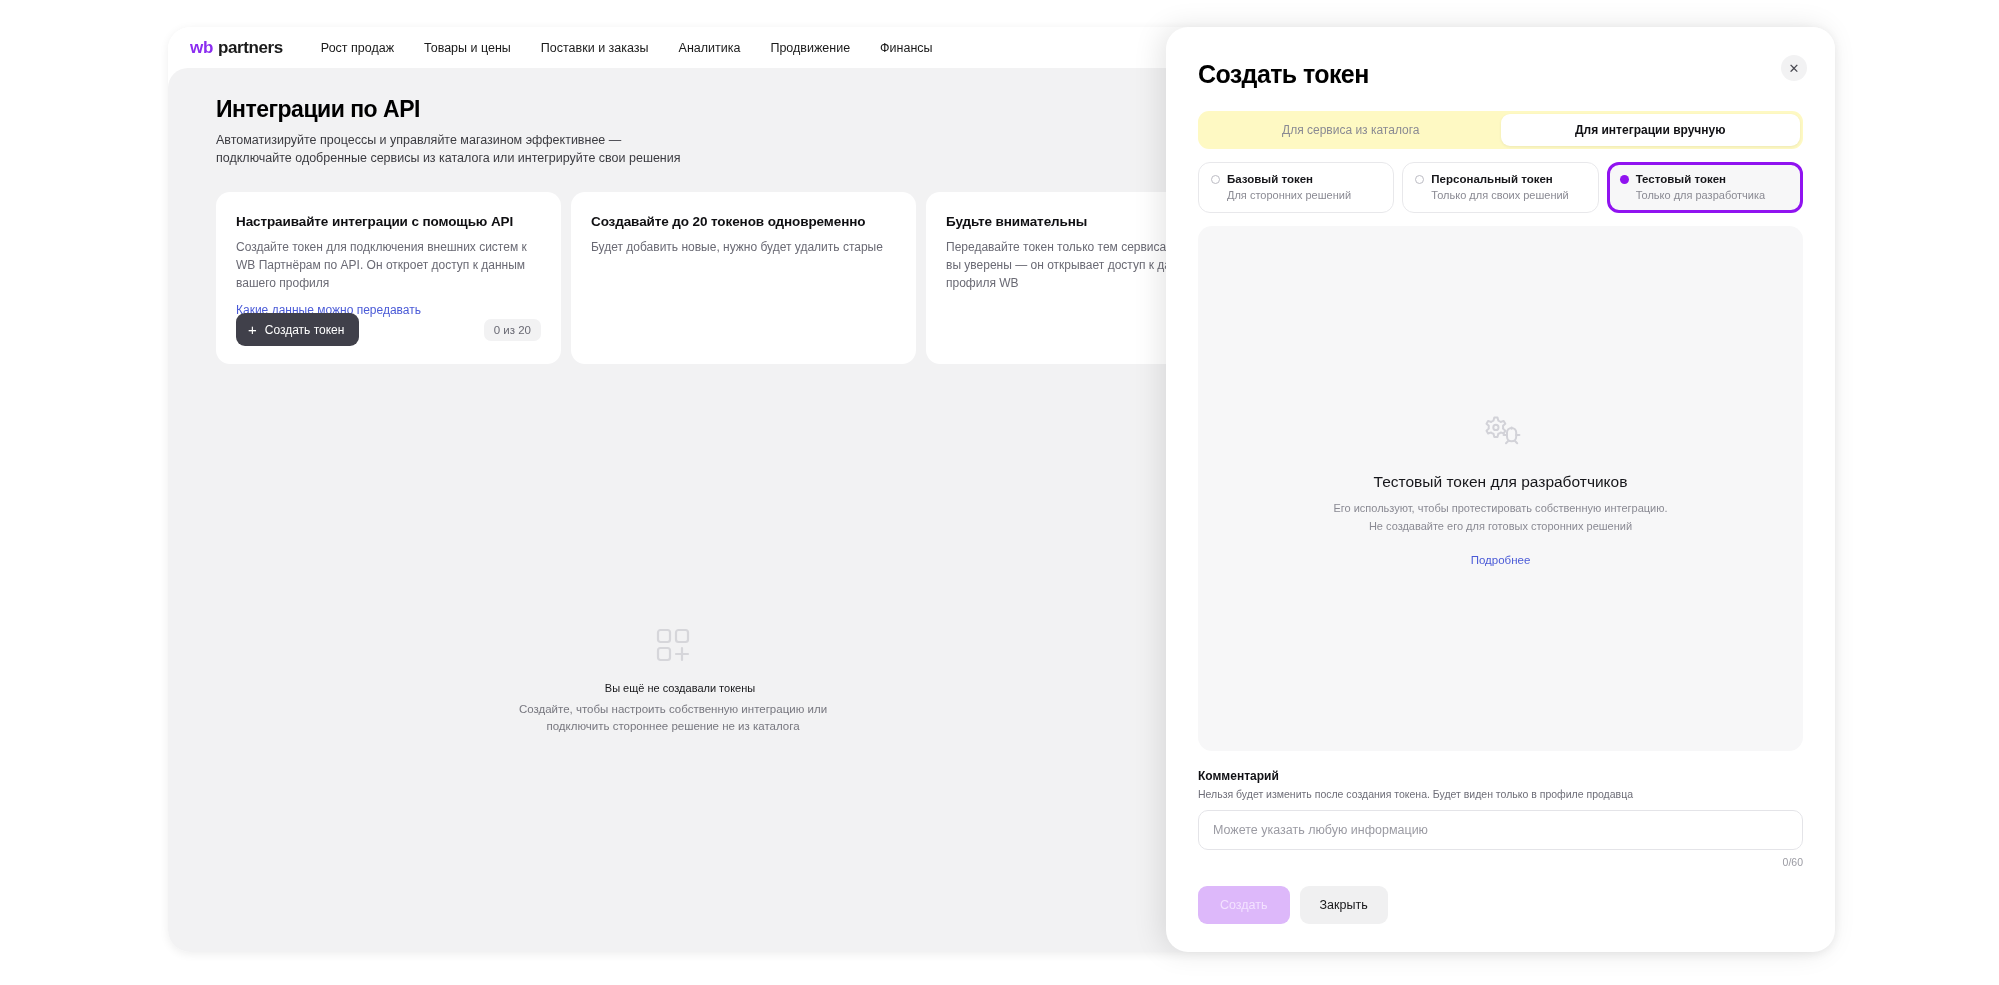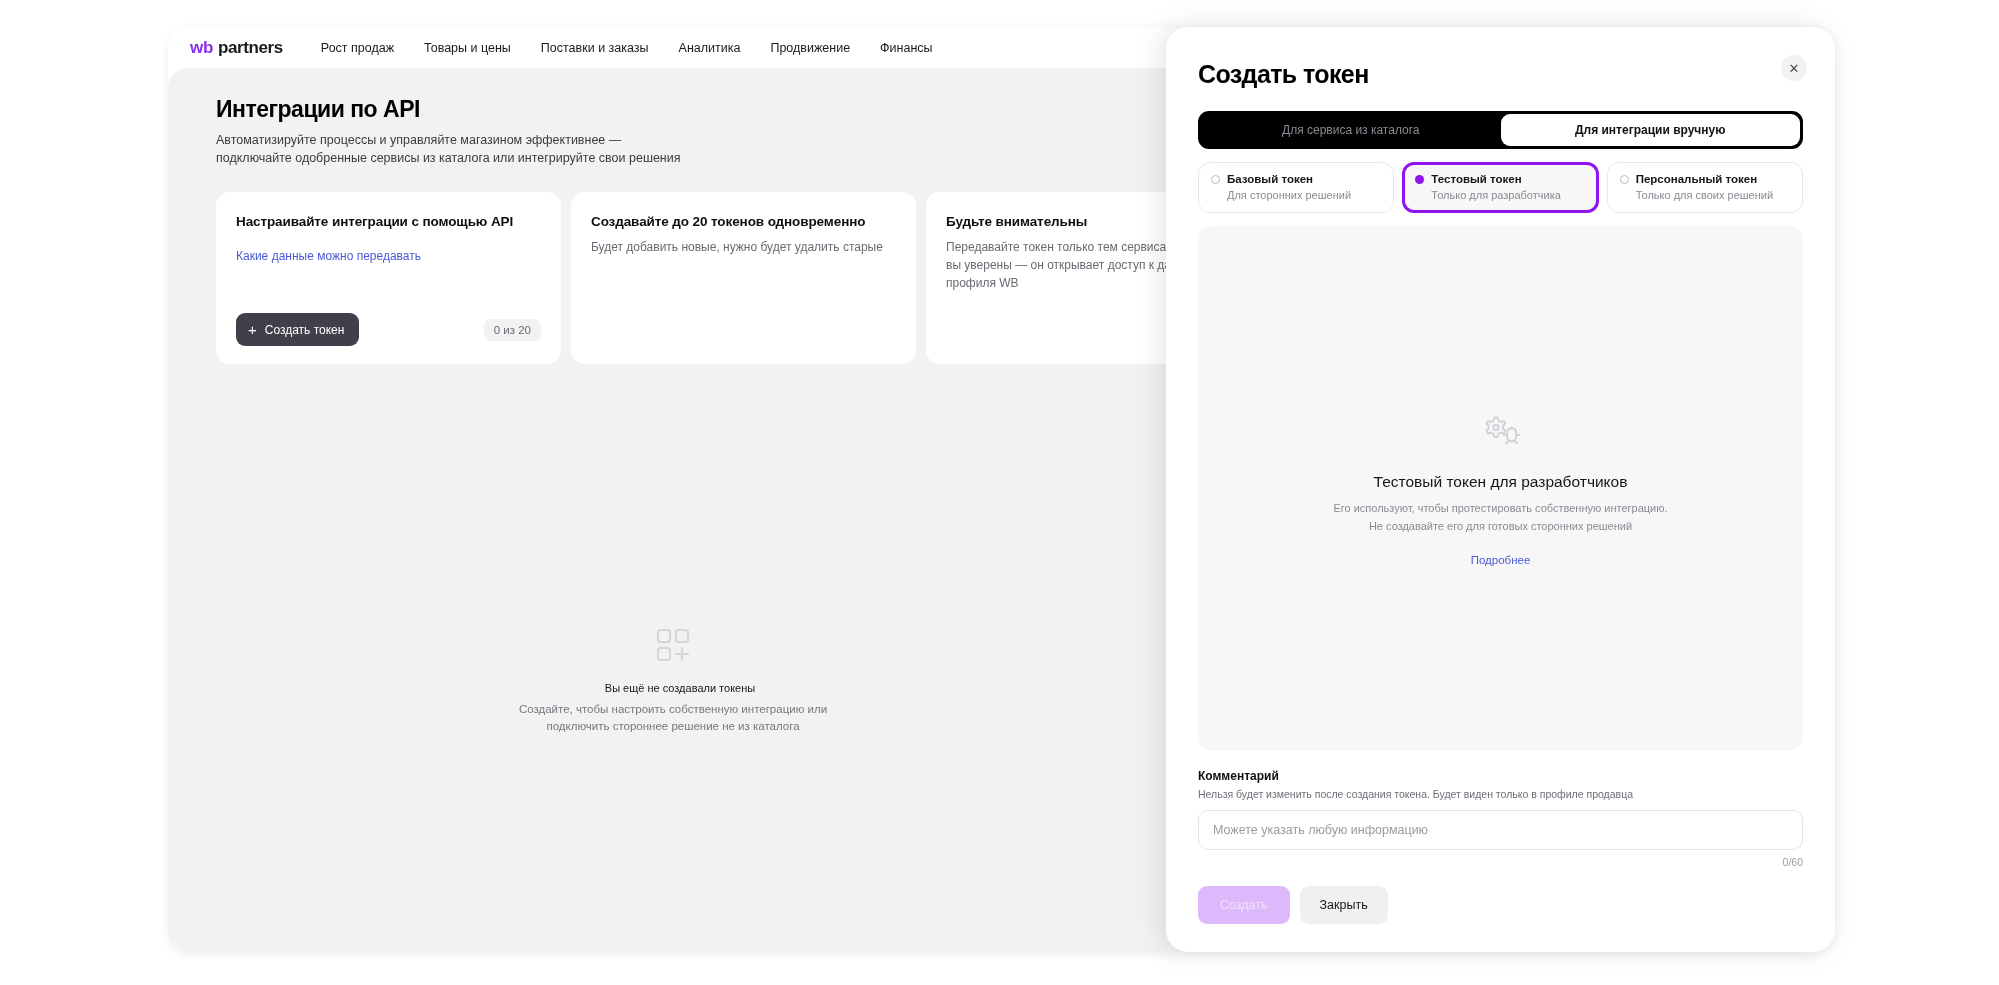--- a/index.html
+++ b/index.html
@@ -148,21 +148,21 @@
     width: 26px; height: 26px; border-radius: 50%;
     background: #f2f2f3; border: none; cursor: pointer;
     display: flex; align-items: center; justify-content: center;
     color: #4a4a52; font-size: 13px; line-height: 1;
     font-family: inherit;
   }
 
   
   .seg {
     margin: 22px 32px 0 32px;
-    background: #000000; border-radius: 11px;
+    background: #fef9c3; border-radius: 11px;
     padding: 3px; display: flex; gap: 0;
   }
   .seg-tab {
     flex: 1; text-align: center; padding: 9px 6px;
     font-size: 12px; color: #8a8a93; border-radius: 9px;
     cursor: pointer; user-select: none;
   }
   .seg-tab.active {
     background: #ffffff; color: #101014; font-weight: 700;
     box-shadow: 0 1px 3px rgba(0,0,0,.07);
@@ -272,20 +272,21 @@
         <h1 class="page-title">Интеграции по API</h1>
         <div class="page-sub">
           <div>Автоматизируйте процессы и управляйте магазином эффективнее —</div>
           <div>подключайте одобренные сервисы из каталога или интегрируйте свои решения</div>
         </div>
 
         <div class="cards">
 
           <div class="card">
             <h3>Настраивайте интеграции с помощью API</h3>
+            <p>Создайте токен для подключения внешних систем к WB Партнёрам по API. Он откроет доступ к данным вашего профиля</p>
             <span class="card-link">Какие данные можно передавать</span>
             <div class="card-footer">
               <button class="btn-create-token">
                 <span class="plus-glyph">+</span>
                 <span>Создать токен</span>
               </button>
               <span class="count-pill">0 из 20</span>
             </div>
           </div>
 
@@ -333,34 +334,34 @@
     <div class="options">
 
       <div class="opt">
         <div class="opt-row">
           <span class="radio"></span>
           <span class="opt-title">Базовый токен</span>
         </div>
         <div class="opt-sub">Для сторонних решений</div>
       </div>
 
+      <div class="opt">
+        <div class="opt-row">
+          <span class="radio"></span>
+          <span class="opt-title">Персональный токен</span>
+        </div>
+        <div class="opt-sub">Только для своих решений</div>
+      </div>
+
       <div class="opt selected">
         <div class="opt-row">
           <span class="radio on"></span>
           <span class="opt-title">Тестовый токен</span>
         </div>
         <div class="opt-sub">Только для разработчика</div>
-      </div>
-
-      <div class="opt">
-        <div class="opt-row">
-          <span class="radio"></span>
-          <span class="opt-title">Персональный токен</span>
-        </div>
-        <div class="opt-sub">Только для своих решений</div>
       </div>
 
     </div>
 
     <div class="modal-content">
       <div class="content-icon">
         <svg width="42" height="42" viewBox="0 0 42 42" fill="none">
           <path d="M17.5 6.5h-3.2l-.8 3.1a8.6 8.6 0 00-2.4 1.4l-3-1.1-1.6 2.8 2.3 2.1a8.6 8.6 0 000 2.8l-2.3 2.1 1.6 2.8 3-1.1a8.6 8.6 0 002.4 1.4l.8 3.1h3.2l.8-3.1a8.6 8.6 0 002.4-1.4l3 1.1 1.6-2.8-2.3-2.1a8.6 8.6 0 000-2.8l2.3-2.1-1.6-2.8-3 1.1a8.6 8.6 0 00-2.4-1.4l-.8-3.1z" stroke="#d2d2d8" stroke-width="2" stroke-linejoin="round"></path>
           <circle cx="15.9" cy="16.4" r="2.6" stroke="#d2d2d8" stroke-width="2"></circle>
           <path d="M27 21.5a4.6 4.6 0 119.2 0v4.2a4.6 4.6 0 11-9.2 0v-4.2z" stroke="#d2d2d8" stroke-width="2"></path>

